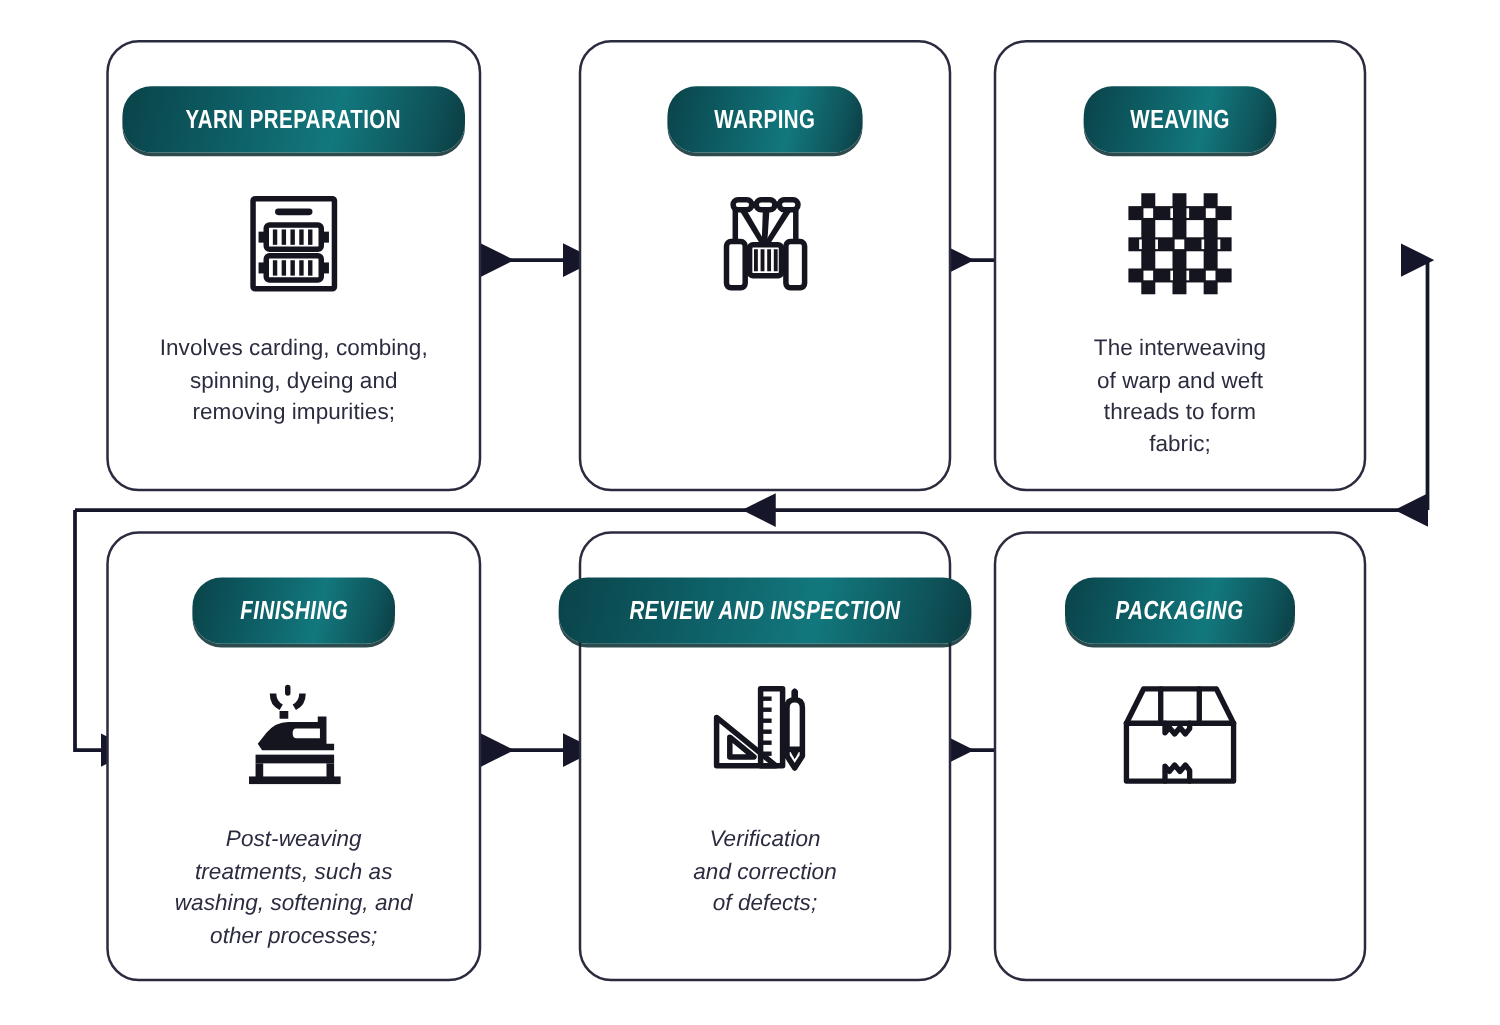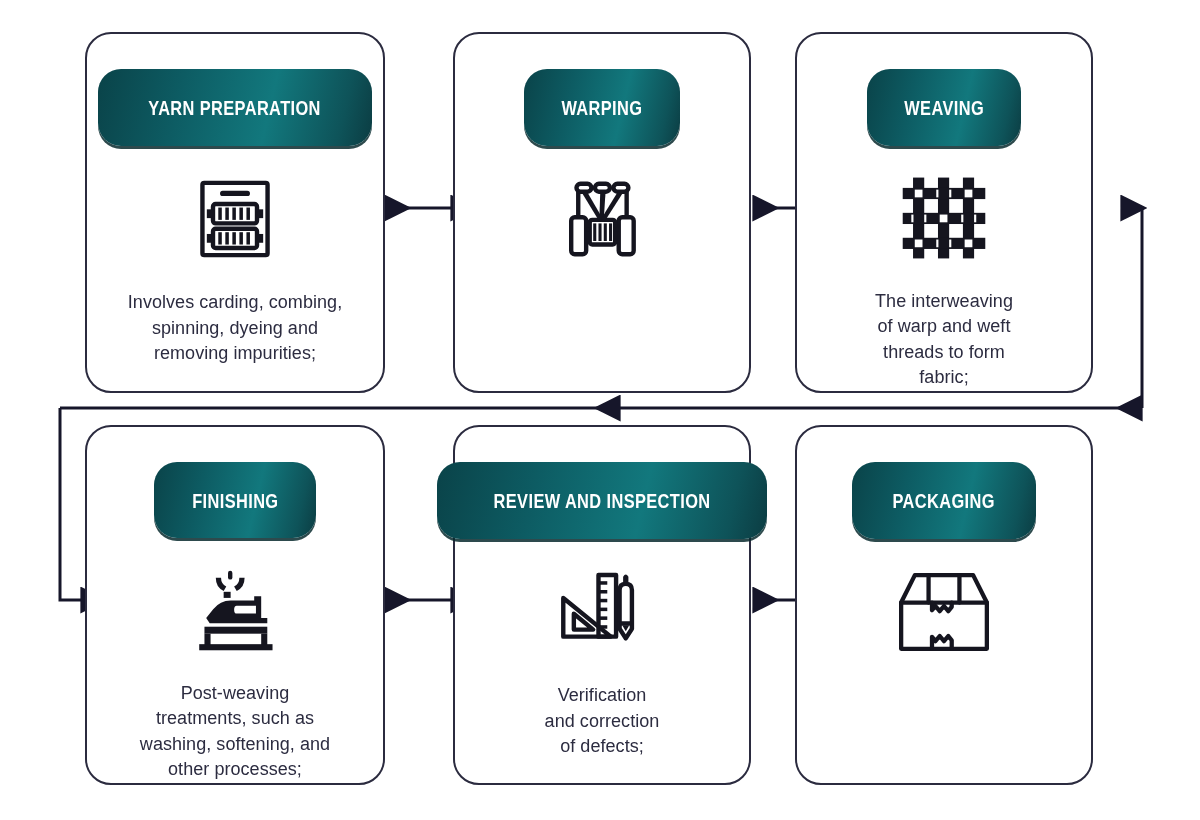--- a/index.html
+++ b/index.html
@@ -33,36 +33,36 @@
     position: absolute;
     box-sizing: border-box;
     background: #ffffff;
     border: 2.5px solid #2b2b3f;
     border-radius: 26px;
     display: flex;
     flex-direction: column;
     align-items: center;
   }
   .card-r1 { top: 32px;  height: 361px; }
-  .card-r2 { top: 425px; height: 360px; }
+  .card-r2 { top: 425px; height: 360px; font-style: italic; }
   .card-c1 { left: 85px;  width: 300px; }
-  .card-c2 { left: 453px; width: 298px; }
+  .card-c2 { left: 463px; width: 298px; }
   .card-c3 { left: 795px; width: 298px; }
 
   
   .pill {
     margin-top: 35px;
     height: 45px;
     border-radius: 23px;
     background: linear-gradient(103deg, #0a4349 0%, #0d5c63 30%, #12787d 62%, #0e5359 88%, #0b3c42 100%);
     box-shadow: 0 3px 0 0 rgba(8,42,46,0.85);
     display: flex;
     align-items: center;
     justify-content: center;
-    padding: 16px 26px;
+    padding: 4px 26px;
   }
   .pill-label {
     color: #ffffff;
     font-size: 21px;
     font-weight: 700;
     letter-spacing: 0.5px;
     line-height: 1;
     white-space: nowrap;
     transform: scaleX(0.78);
     transform-origin: center;

